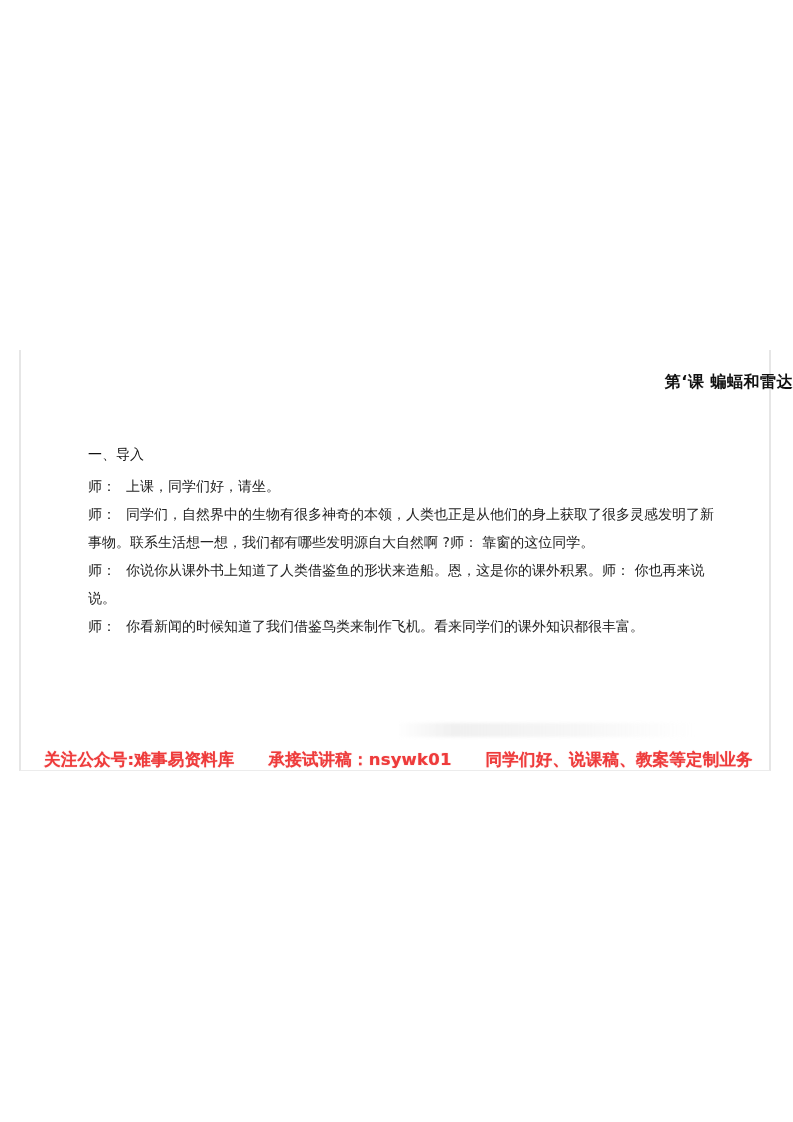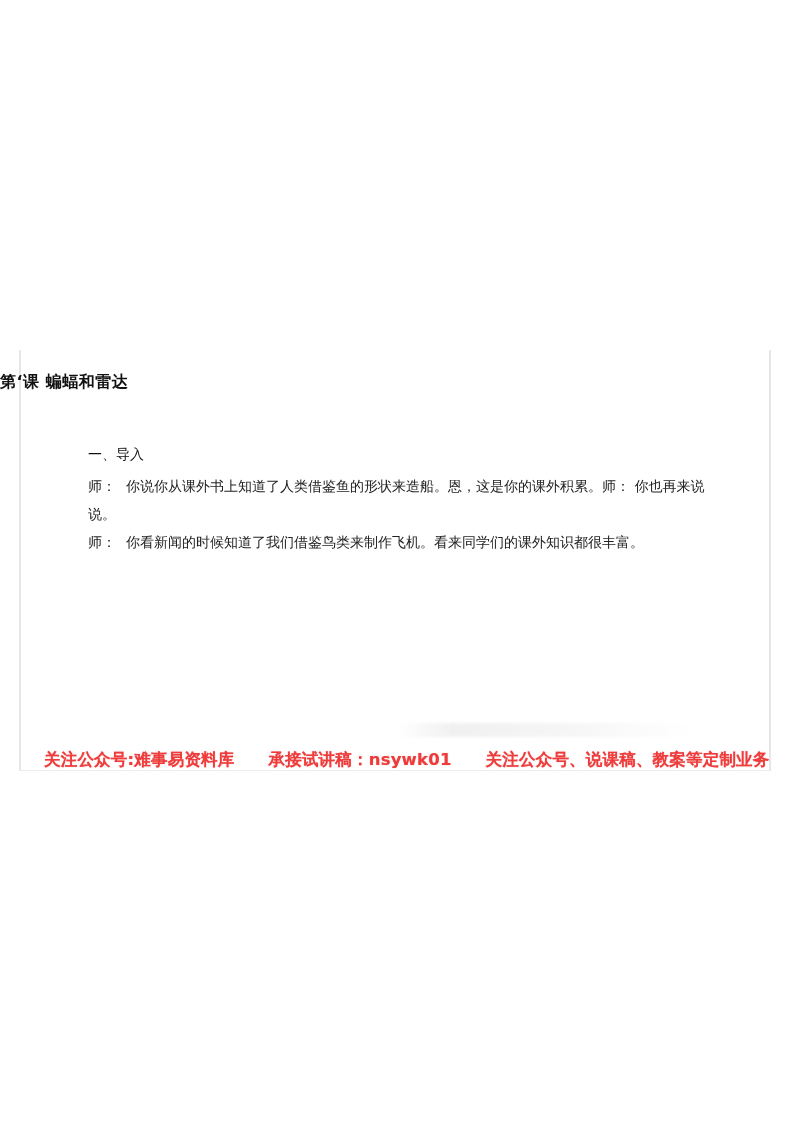--- a/index.html
+++ b/index.html
@@ -25,21 +25,21 @@
       border-left: 2px solid #e6e6e6;
       border-right: 2px solid #e6e6e6;
       border-bottom: 1px solid #ececec;
       box-sizing: border-box;
     }
     .doc-title {
       position: absolute;
       left: 0;
       right: 0;
       top: 372px;
-      text-align: left;
+      text-align: right;
       font-size: 16px;
       font-weight: bold;
       color: #111111;
       letter-spacing: 0.5px;
     }
     .section-heading {
       position: absolute;
       left: 88px;
       top: 446px;
       font-size: 14px;
@@ -91,21 +91,23 @@
 </head>
 <body>
 
 <div class="page-strip"></div>
 
 <div class="doc-title">第‘课 蝙蝠和雷达</div>
 
 <div class="section-heading">一、导入</div>
 
 <div class="body-text">
+  <p class="para"><span class="speaker">师：</span><span>上课，同学们好，请坐。</span></p>
+  <p class="para"><span class="speaker">师：</span><span>同学们，自然界中的生物有很多神奇的本领，人类也正是从他们的身上获取了很多灵感发明了新事物。联系生活想一想，我们都有哪些发明源自大自然啊 ?师： 靠窗的这位同学。</span></p>
   <p class="para"><span class="speaker">师：</span><span>你说你从课外书上知道了人类借鉴鱼的形状来造船。恩，这是你的课外积累。师： 你也再来说说。</span></p>
   <p class="para"><span class="speaker">师：</span><span>你看新闻的时候知道了我们借鉴鸟类来制作飞机。看来同学们的课外知识都很丰富。</span></p>
 </div>
 
 <div class="watermark-faint"></div>
 
 <div class="promo-banner">
-  <span>关注公众号:难事易资料库</span><span>承接试讲稿：nsywk01</span><span>关注公众号、说课稿、教案等定制业务</span>
+  <span>关注公众号:难事易资料库</span><span>承接试讲稿：nsywk01</span><span>同学们好、说课稿、教案等定制业务</span>
 </div>
 
 </body></html>

